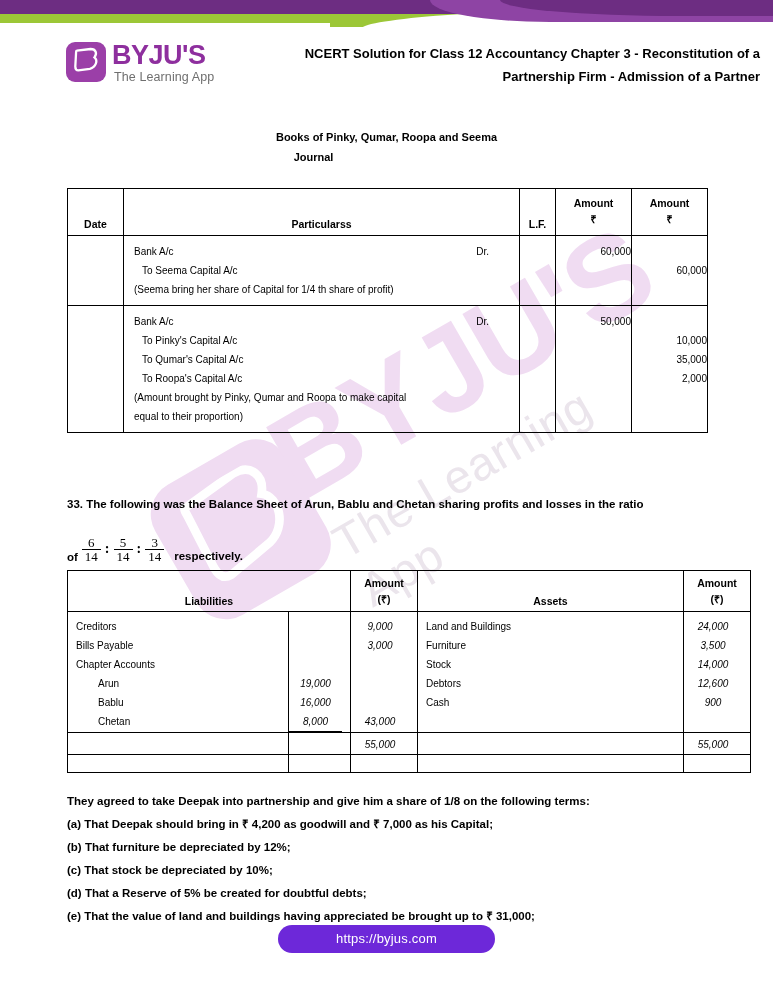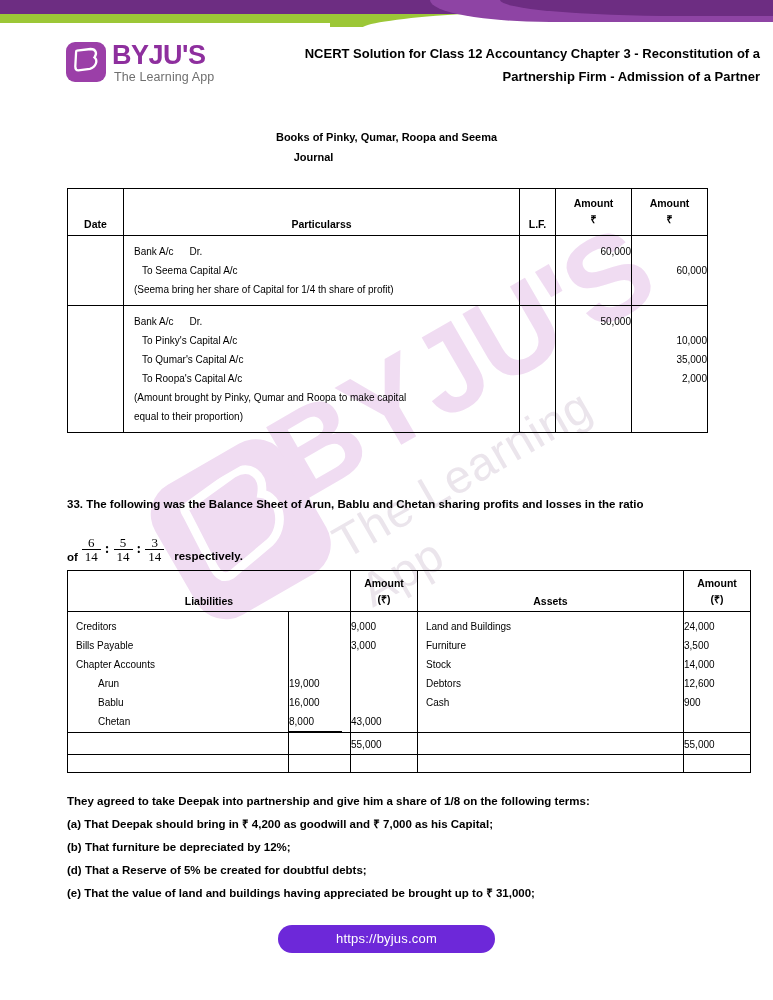--- a/index.html
+++ b/index.html
@@ -122,21 +122,21 @@
     padding-bottom:5px;
   }
   .journal thead th.amt { vertical-align: middle; line-height:16px; padding-bottom:2px;}
   .col-date { width:56px; }
   .col-part { width:396px; }
   .col-lf   { width:36px; }
   .col-amt1 { width:76px; }
   .col-amt2 { width:76px; }
 
   .jcell { padding:6px 0 6px 0; }
-  .jline { display:flex; padding:0 8px 0 10px; line-height:19px;gap:16px; }
+  .jline { display:flex; justify-content:space-between; padding:0 8px 0 10px; line-height:19px;gap:16px; }
   .jline .dr { padding-right:22px; }
   .jline.ind { padding-left:18px; }
   .amt-cell { text-align:right; padding-right:10px; line-height:19px; }
   .amt-cell div { height:19px; }
   .amt-cell .blank { height:19px; }
   .jtop { vertical-align: top !important; }
 
   
   .q33 {
     position:absolute; left:67px; top:495px; width:690px;
@@ -168,21 +168,21 @@
   .bs-inner { width:62px; }
   .bs-amt1  { width:67px; }
   .bs-ass   { width:266px; }
   .bs-amt2  { width:67px; }
 
   .bsheet thead th { height:41px; font-size:10.5px; font-weight:bold; text-align:center; vertical-align:bottom; padding-bottom:4px; }
   .bsheet thead th.amt2l { vertical-align: middle; line-height:16px; padding-bottom:0; }
   .bs-body td { height:118px; }
   .rowtxt { padding:5px 0 0 8px; line-height:19px; }
   .rowtxt .ind1 { padding-left:22px; }
-  .rownum { padding:5px 8px 0 0; text-align:left; line-height:19px; }
+  .rownum { padding:5px 8px 0 0; text-align:center; line-height:19px;font-style:italic; }
   .rownum .u { border-bottom:1.2px solid #000; display:block; }
   .bs-tot td { height:22px; }
   .bs-tot .rownum { padding-top:2px; }
   .bs-blank td { height:18px; }
   .dblu { border-bottom:1.2px solid #000; }
 
   
   .terms {
     position:absolute; left:67px; top:790px; width:690px;
     font-size:11.5px; font-weight:bold; line-height:23px;
@@ -450,19 +450,20 @@
         <td></td>
         <td></td>
       </tr>
     </tbody>
   </table>
 
   <div class="terms">
     <div>They agreed to take Deepak into partnership and give him a share of 1/8 on the following terms:</div>
     <div>(a) That Deepak should bring in ₹ 4,200 as goodwill and ₹ 7,000 as his Capital;</div>
     <div>(b) That furniture be depreciated by 12%;</div>
+    <div>(c) That stock be depreciated by 10%;</div>
     <div>(d) That a Reserve of 5% be created for doubtful debts;</div>
     <div>(e) That the value of land and buildings having appreciated be brought up to ₹ 31,000;</div>
   </div>
 
   <div class="footer-btn">https://byjus.com</div>
 
 </div>
 
 </body></html>

